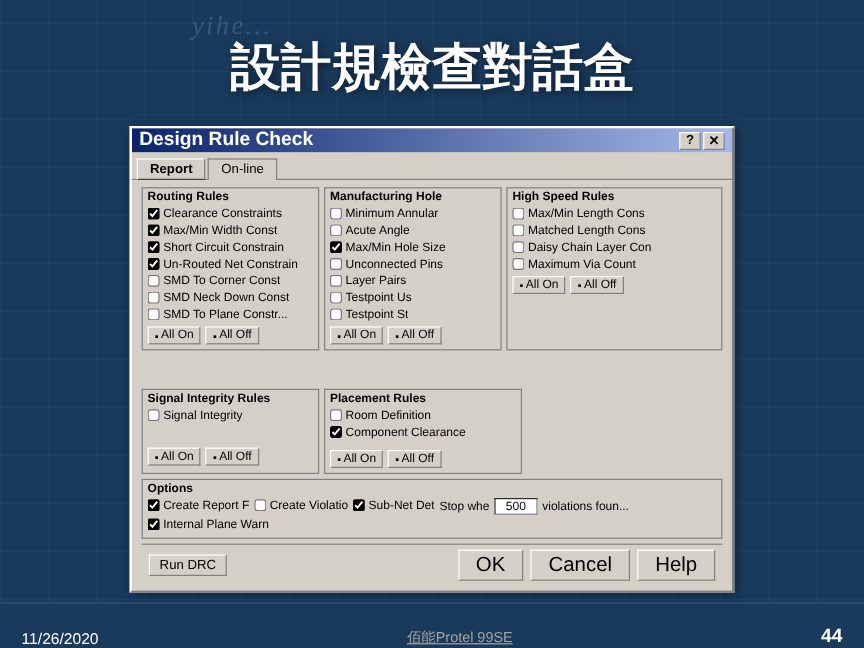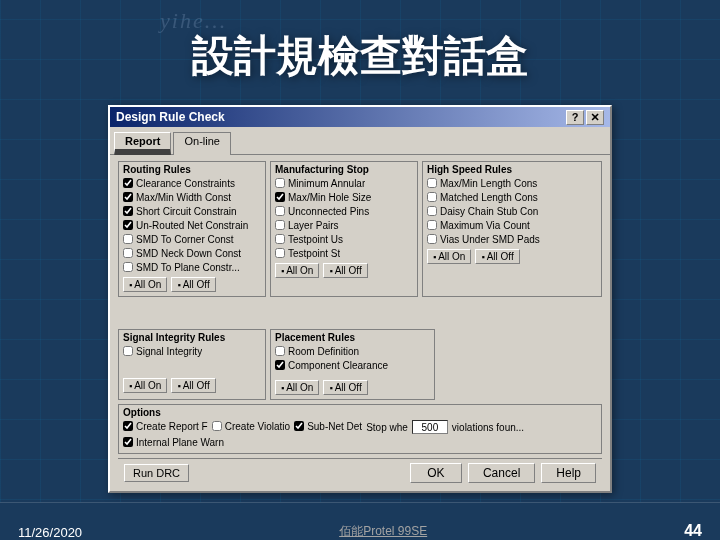--- a/index.html
+++ b/index.html
@@ -97,21 +97,21 @@
       background: linear-gradient(to right, #0a246a, #a6b8e8);
       color: #fff;
       font-size: 12px;
       font-weight: bold;
       padding: 3px 6px;
       display: flex;
       align-items: center;
       justify-content: space-between;
       height: 20px;
     }
-    .dialog-title-text { font-size: 12px; }
+    .dialog-title-text { font-size: 16px; }
     .dialog-controls {
       display: flex;
       gap: 2px;
       align-items: center;
     }
     .dialog-btn-help {
       background: #d4d0c8;
       color: #000;
       border: 1px solid;
       border-top-color: #fff;
@@ -154,21 +154,21 @@
       border-bottom: none;
       cursor: pointer;
       margin-right: 2px;
       position: relative;
       top: 1px;
     }
     .tab.active {
       background: #d4d0c8;
       border-top-color: #fff;
       border-left-color: #fff;
-      border-bottom: 6px solid #404040;
+      border-bottom: 1px solid #404040;
       z-index: 1;
       font-weight: bold;
     }
 
     
     .dialog-body {
       padding: 6px 8px 4px 8px;
       background: #d4d0c8;
     }
 
@@ -296,21 +296,21 @@
       cursor: pointer;
       margin-right: auto;
     }
     .footer-btn {
       background: #d4d0c8;
       border: 1px solid;
       border-top-color: #fff;
       border-left-color: #fff;
       border-right-color: #808080;
       border-bottom-color: #808080;
-      font-size: 12px;
+      font-size: 17px;
       padding: 2px 14px;
       cursor: pointer;
       min-width: 52px;
     }
   </style>
 </head>
 <body>
 
 <div class="bg-pattern"></div>
 
@@ -373,24 +373,28 @@
             <span>All On</span>
           </button>
           <button class="allbtn">
             <span class="allbtn-icon">▪</span>
             <span>All Off</span>
           </button>
         </div>
       </div>
 
       <div class="rules-section">
-        <div class="section-title">Manufacturing Stop</div>
+        <div class="section-title">Manufacturing Hole</div>
         <div class="checkbox-row">
           <input type="checkbox" style="">
           <span class="checkbox-label">Minimum Annular</span>
+        </div>
+        <div class="checkbox-row">
+          <input type="checkbox" style="">
+          <span class="checkbox-label">Acute Angle</span>
         </div>
         <div class="checkbox-row">
           <input type="checkbox" checked="" style="">
           <span class="checkbox-label">Max/Min Hole Size</span>
         </div>
         <div class="checkbox-row">
           <input type="checkbox" style="">
           <span class="checkbox-label">Unconnected Pins</span>
         </div>
         <div class="checkbox-row">
@@ -422,29 +426,25 @@
         <div class="checkbox-row">
           <input type="checkbox" style="">
           <span class="checkbox-label">Max/Min Length Cons</span>
         </div>
         <div class="checkbox-row">
           <input type="checkbox" style="">
           <span class="checkbox-label">Matched Length Cons</span>
         </div>
         <div class="checkbox-row">
           <input type="checkbox" style="">
-          <span class="checkbox-label">Daisy Chain Stub Con</span>
+          <span class="checkbox-label">Daisy Chain Layer Con</span>
         </div>
         <div class="checkbox-row">
           <input type="checkbox" style="">
           <span class="checkbox-label">Maximum Via Count</span>
-        </div>
-        <div class="checkbox-row">
-          <input type="checkbox" style="">
-          <span class="checkbox-label">Vias Under SMD Pads</span>
         </div>
         <div class="all-on-off">
           <button class="allbtn">
             <span class="allbtn-icon">▪</span>
             <span>All On</span>
           </button>
           <button class="allbtn">
             <span class="allbtn-icon">▪</span>
             <span>All Off</span>
           </button>

